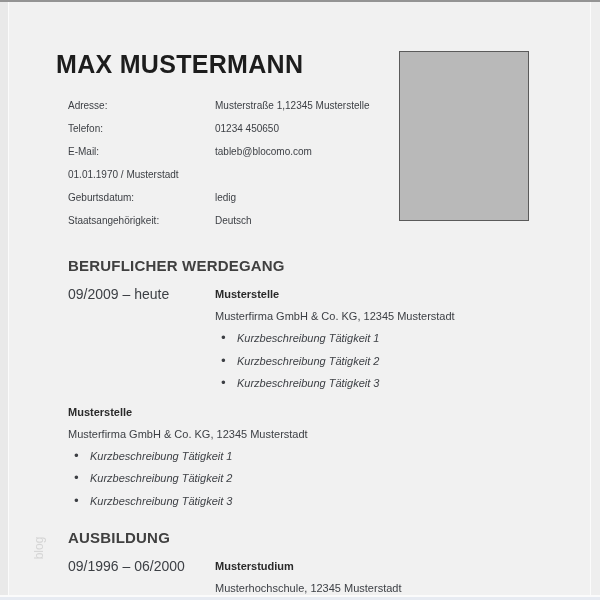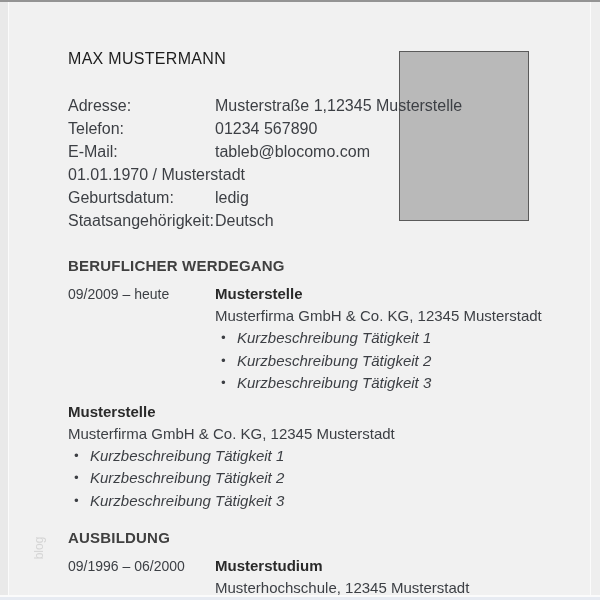--- a/index.html
+++ b/index.html
@@ -21,44 +21,44 @@
   .top-border   { position: absolute; left: 0; top: 0; width: 600px; height: 2px; background: #949494; }
   .left-shade   { position: absolute; left: 0; top: 2px; width: 8px; height: 598px; background: #e9e9e9; }
   .left-line    { position: absolute; left: 8px; top: 2px; width: 1px; height: 598px; background: #fbfbfb; }
   .right-line   { position: absolute; left: 590px; top: 2px; width: 1px; height: 598px; background: #fbfbfb; }
   .right-shade  { position: absolute; left: 591px; top: 2px; width: 9px; height: 598px; background: #eeeeee; }
   .bottom-hi    { position: absolute; left: 0; top: 595px; width: 600px; height: 2px; background: #fbfbfb; }
   .bottom-line  { position: absolute; left: 0; top: 597px; width: 600px; height: 3px; background: #e7ebf2; }
 
   
   .name-title {
-    position: absolute; left: 68px; top: 50px;
-    font-size: 16px; font-weight: normal; color: #1d1d1d;
+    position: absolute; left: 56px; top: 50px;
+    font-size: 25px; font-weight: bold; color: #1d1d1d;
     letter-spacing: 0.3px; white-space: nowrap;
   }
   .photo {
     position: absolute; left: 399px; top: 51px;
     width: 130px; height: 170px;
     background: #b9b9b9;
     border: 1px solid #5a5a5a;
   }
   .info-block { position: absolute; left: 68px; top: 94px; width: 330px; }
-  .info-row   { display: flex; height: 23px; line-height: 23px; font-size: 16px; }
+  .info-row   { display: flex; height: 23px; line-height: 23px; font-size: 10px; }
   .info-label { width: 147px; flex: 0 0 147px; }
   .info-value { flex: 1; white-space: nowrap; }
 
   .section { position: absolute; left: 68px; width: 470px; }
   .section-heading {
     font-size: 15px; font-weight: bold; color: #404040;
     letter-spacing: 0.2px; line-height: 17px;
   }
   .section-entries { margin-top: 9px; }
   .entry { display: flex; margin-bottom: 6px; }
   .entry-period { width: 147px; flex: 0 0 147px; font-size: 14px; line-height: 22px; white-space: nowrap; }
-  .entry-content { flex: 1; font-size: 15px; line-height: 22px; }
+  .entry-content { flex: 1; font-size: 11px; line-height: 22px; }
   .entry-title { font-weight: bold; color: #2a2a2a; }
   .entry-subtitle { white-space: nowrap; }
   .bullet-list { list-style: none; }
   .bullet-list li { position: relative; padding-left: 22px; line-height: 22.5px; white-space: nowrap; font-style: italic; }
   .bullet-list li::before {
     content: "\2022";
     position: absolute; left: 6px; top: 0;
     font-size: 13px;
   }
   .section-werdegang { top: 257px; }
@@ -89,21 +89,21 @@
   <h1 class="name-title">MAX MUSTERMANN</h1>
   <div class="photo"></div>
 
   <div class="info-block">
     <div class="info-row">
       <span class="info-label">Adresse:</span>
       <span class="info-value">Musterstraße 1,12345 Musterstelle</span>
     </div>
     <div class="info-row">
       <span class="info-label">Telefon:</span>
-      <span class="info-value">01234 567890</span>
+      <span class="info-value">01234 450650</span>
     </div>
     <div class="info-row">
       <span class="info-label">E-Mail:</span>
       <span class="info-value">tableb@blocomo.com</span>
     </div>
     <div class="info-row">
       <span class="info-value">01.01.1970 / Musterstadt</span>
     </div>
     <div class="info-row">
       <span class="info-label">Geburtsdatum:</span>

